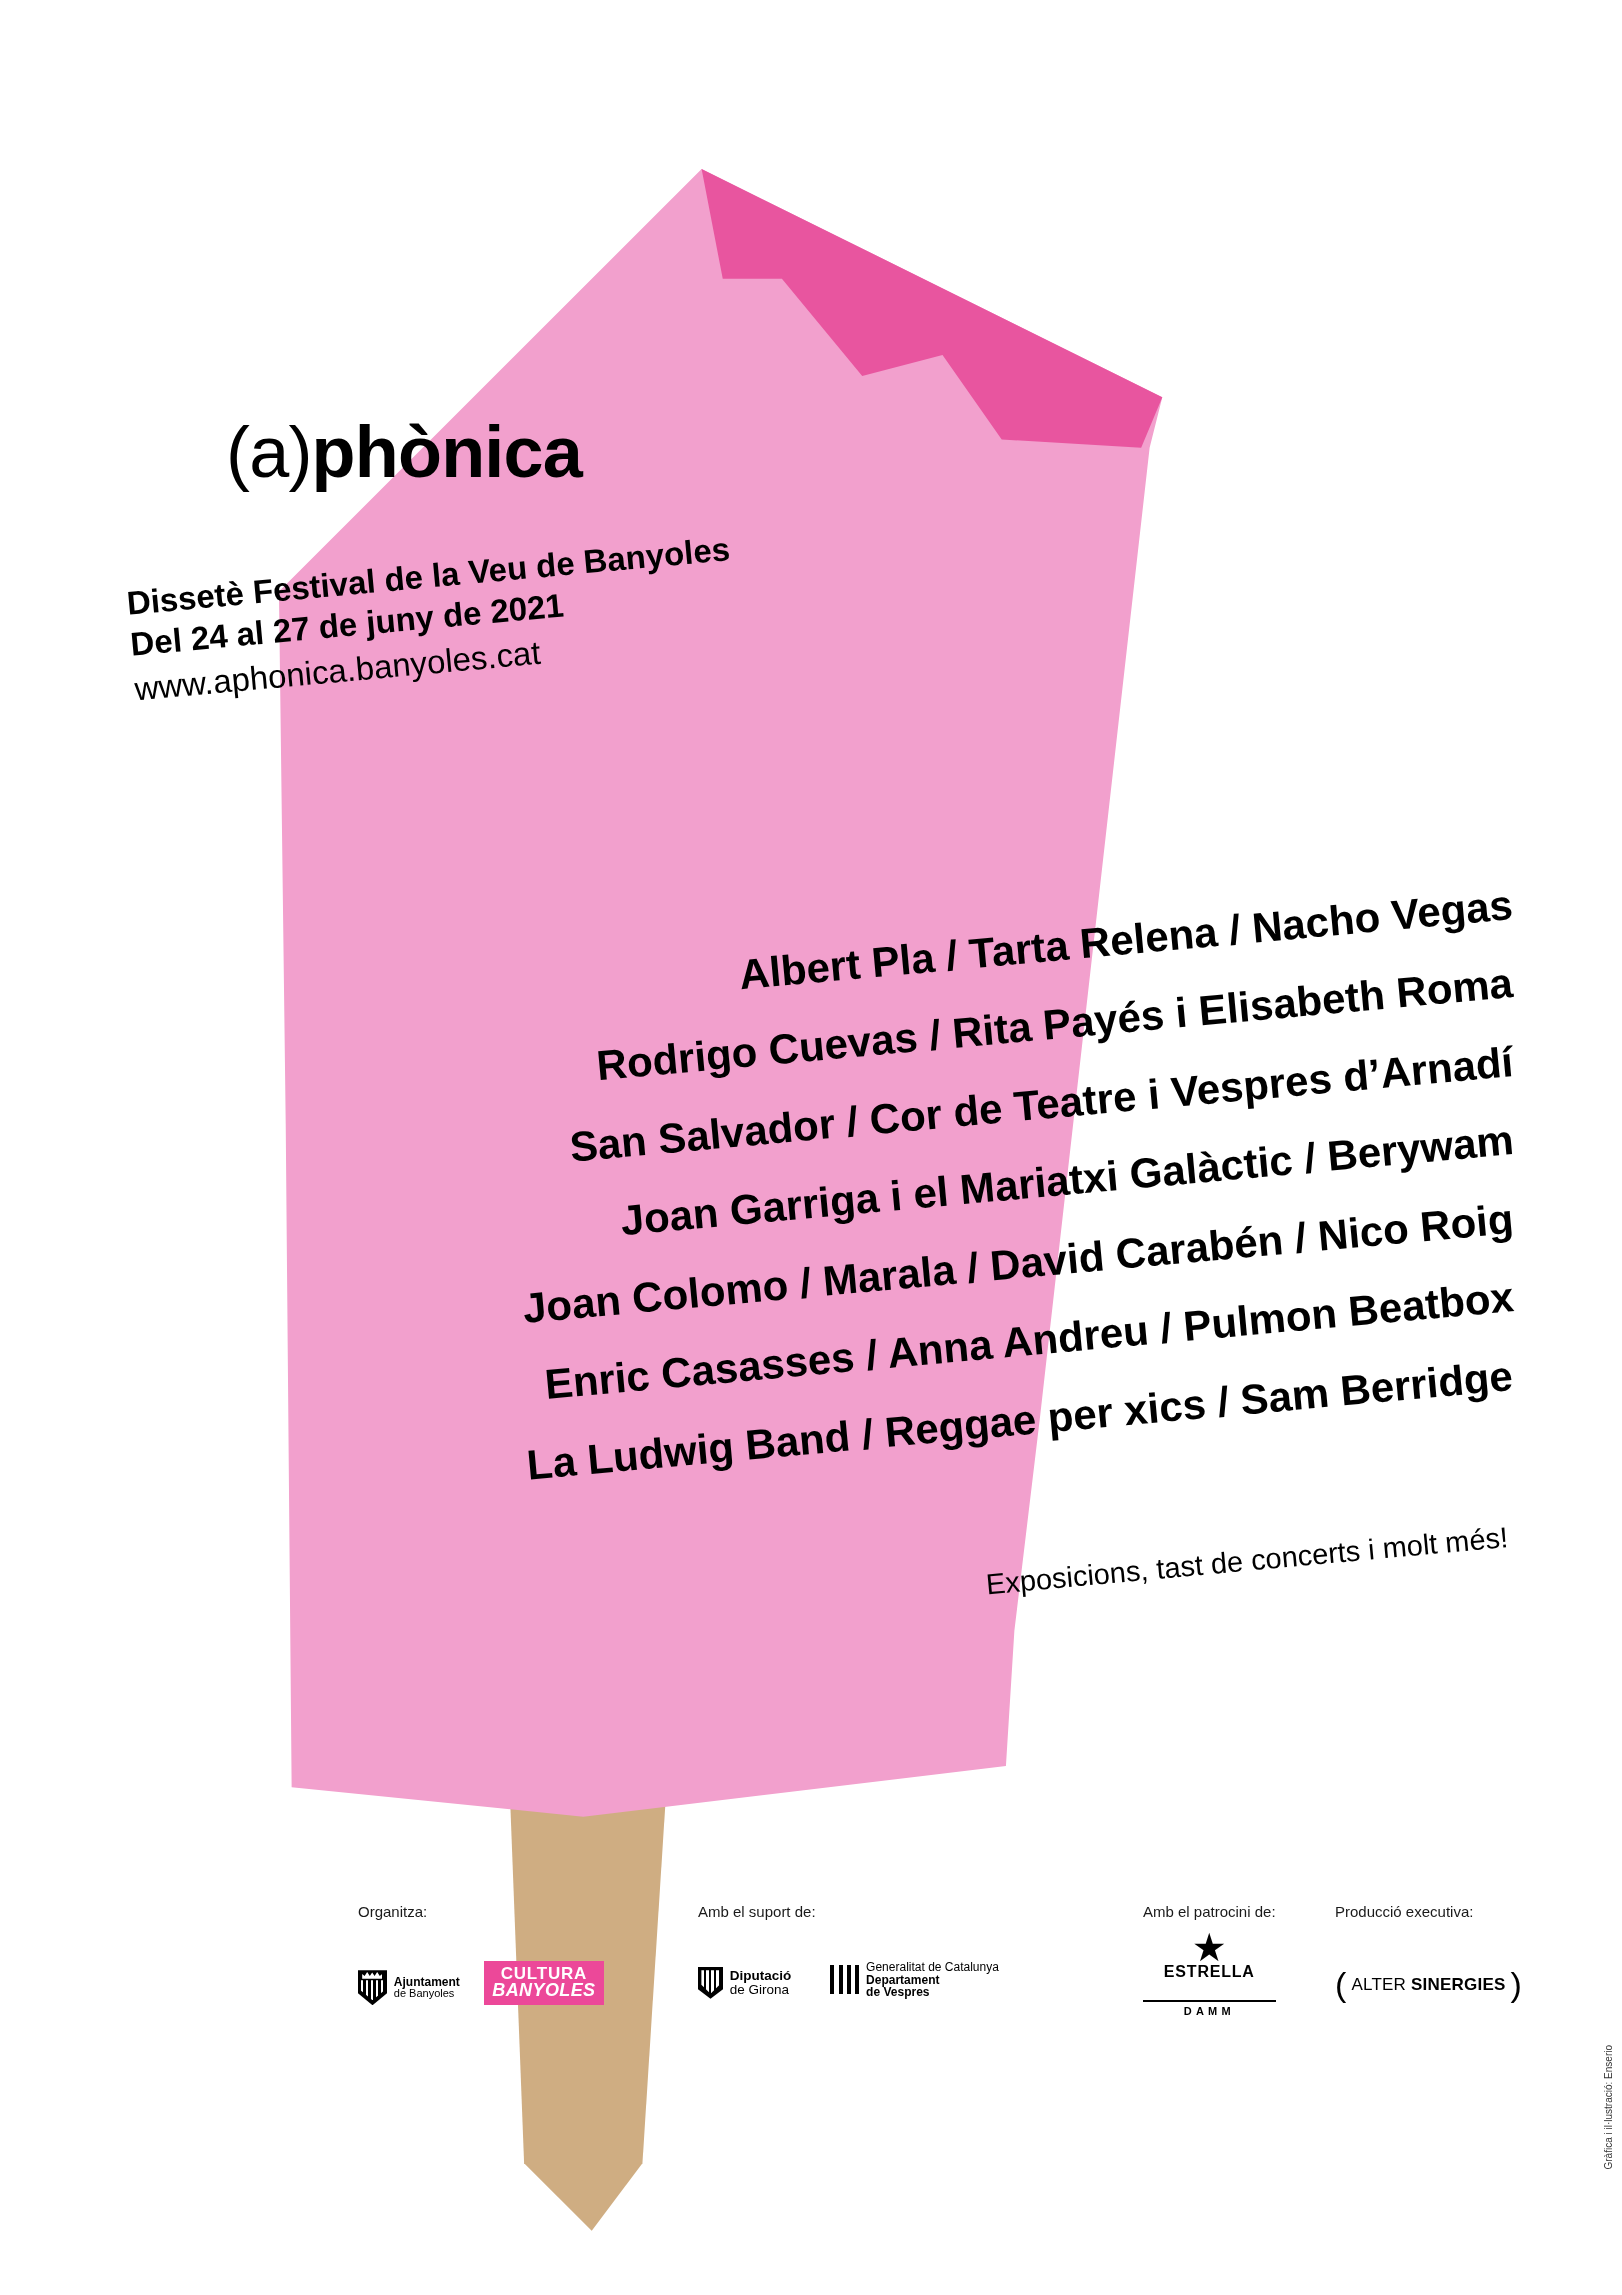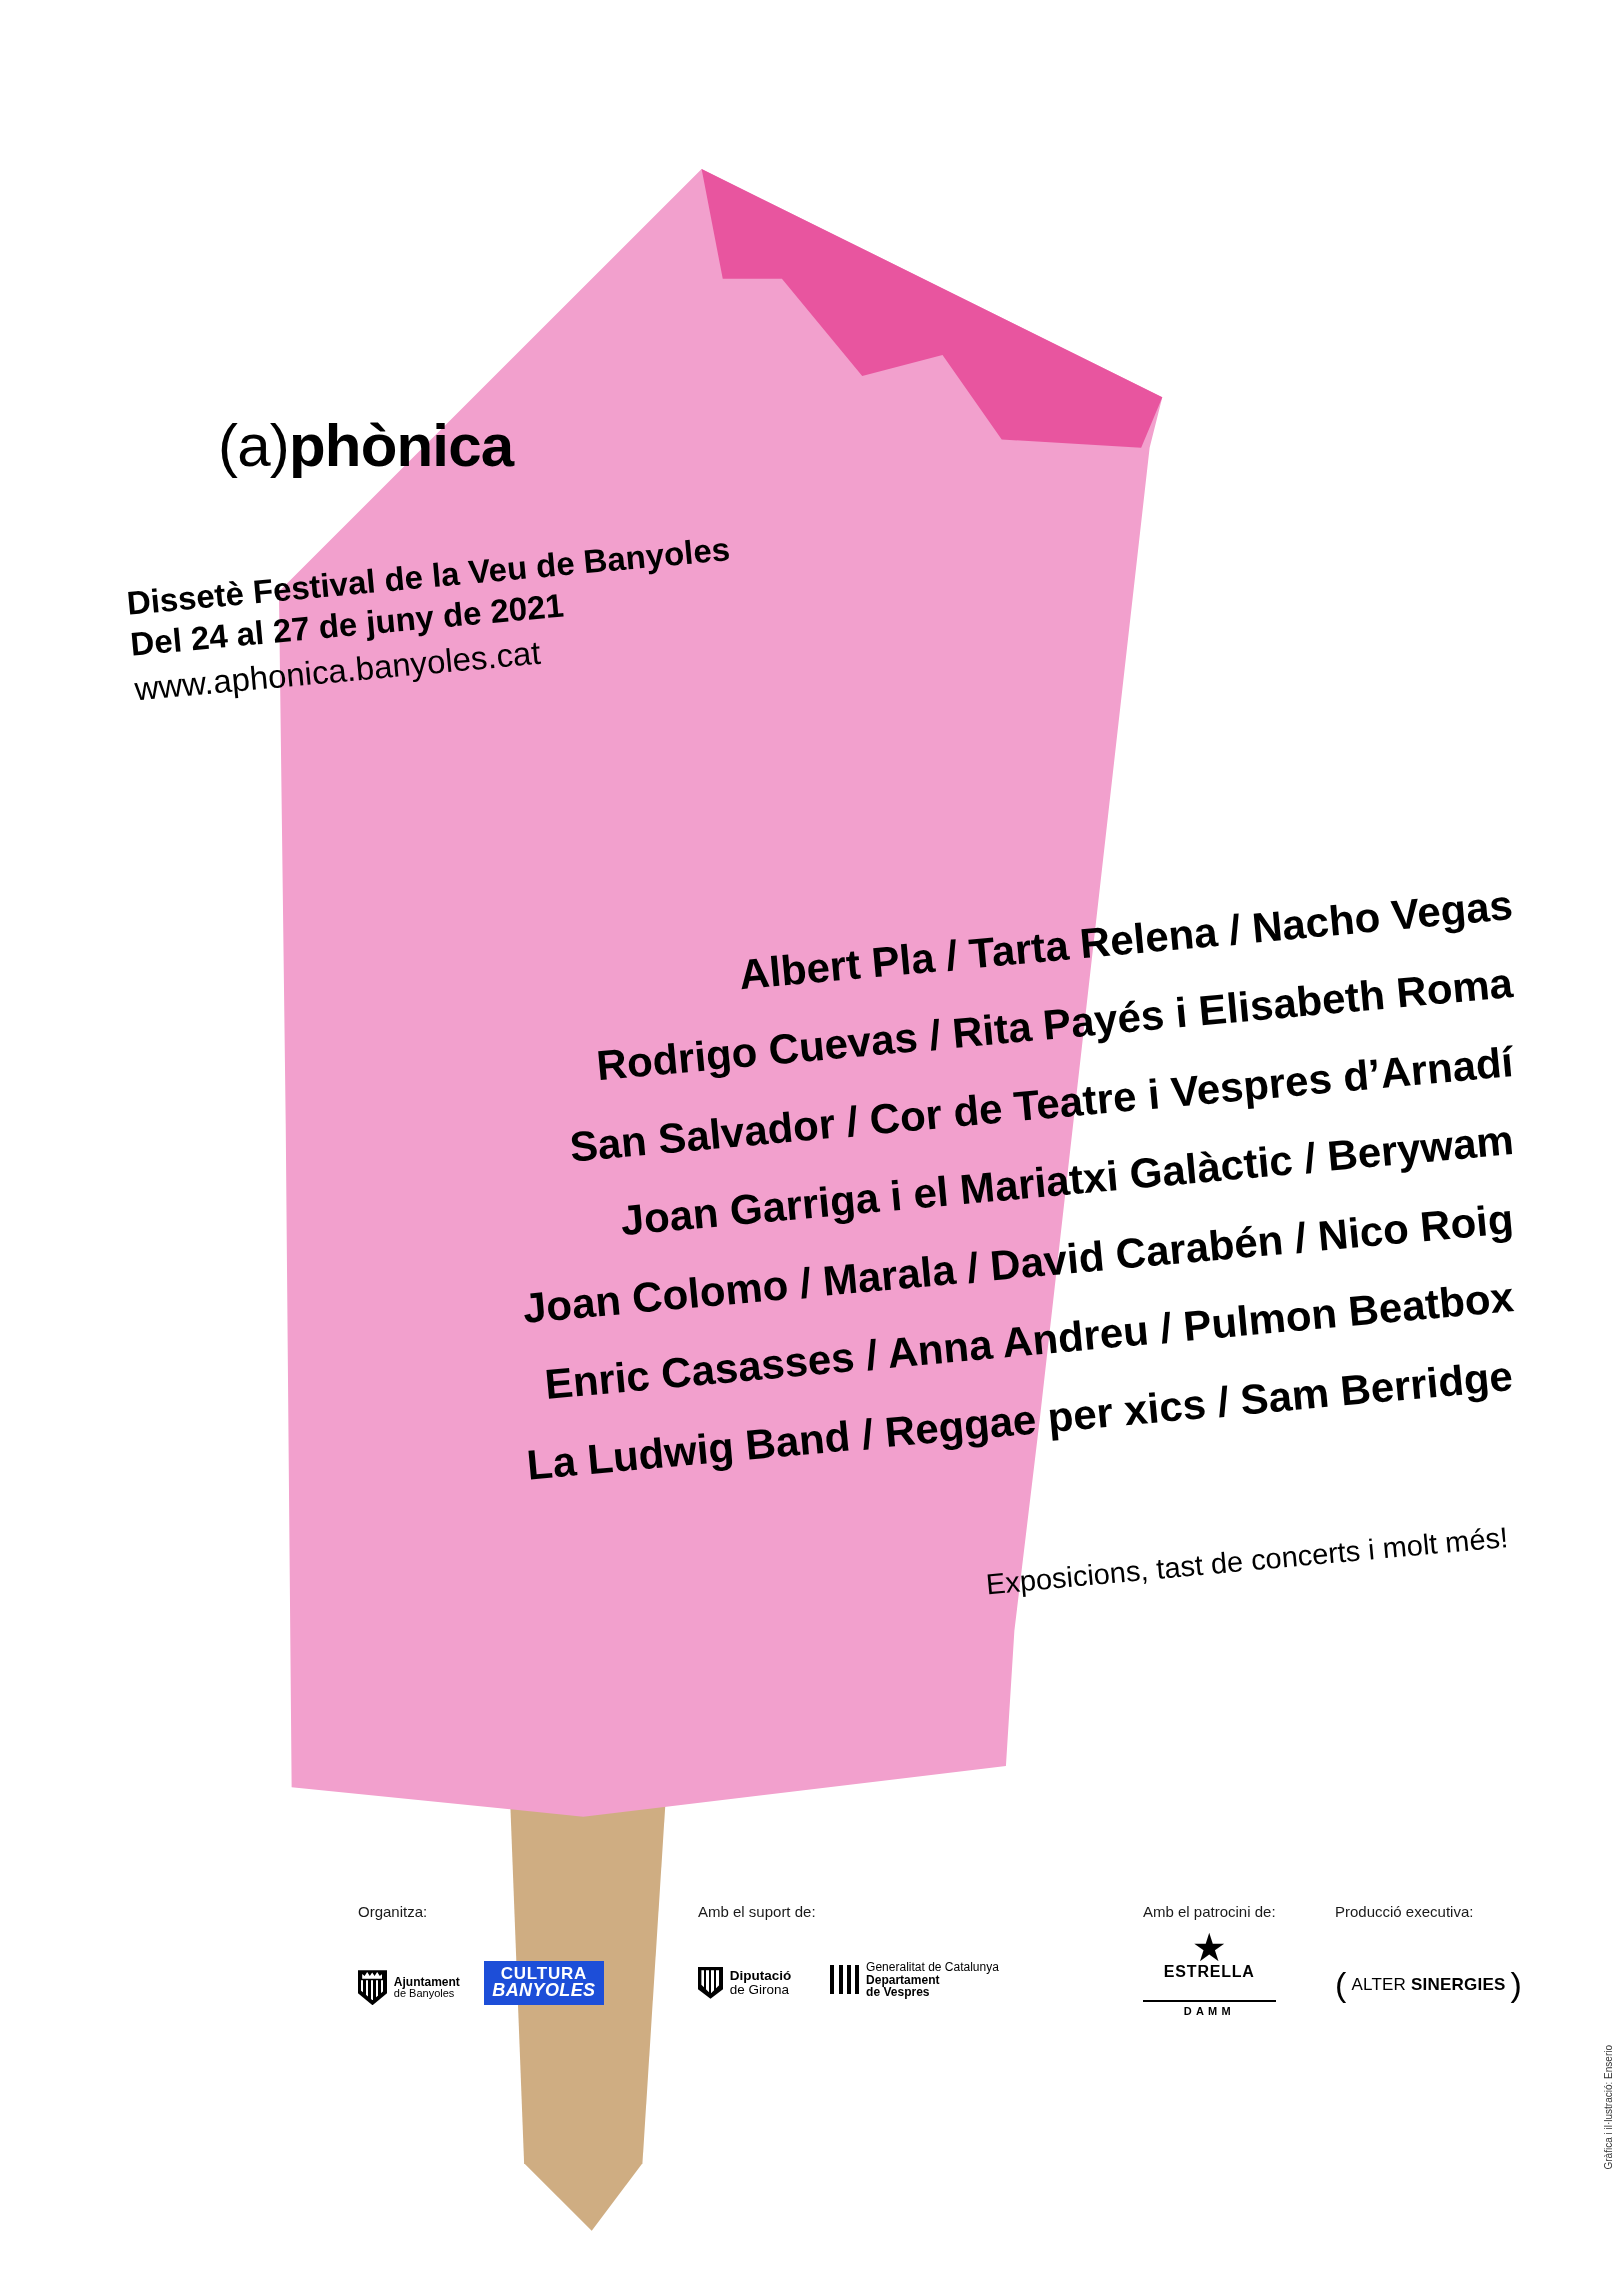--- a/index.html
+++ b/index.html
@@ -30,23 +30,23 @@
     position: absolute;
     left: 0; top: 0;
     width: 1623px;
     height: 2295px;
     pointer-events: none;
   }
 
   
   .title {
     position: absolute;
-    left: 218px;
+    left: 226px;
     top: 416px;
-    font-size: 60px;
+    font-size: 72px;
     font-weight: 700;
     letter-spacing: -0.8px;
     line-height: 1;
     white-space: nowrap;
   }
   .title .paren { font-weight: 400; }
 
   
   .subtitle-block {
     position: absolute;
@@ -136,21 +136,21 @@
   .shield .crown {
     position: absolute; left: 4.2px; top: 1.7px; width: 20px; height: 6.8px;
     background: #fff;
     -webkit-clip-path: polygon(0 100%, 0 30%, 12% 60%, 25% 0, 38% 60%, 50% 10%, 62% 60%, 75% 0, 88% 60%, 100% 30%, 100% 100%);
     clip-path: polygon(0 100%, 0 30%, 12% 60%, 25% 0, 38% 60%, 50% 10%, 62% 60%, 75% 0, 88% 60%, 100% 30%, 100% 100%);
   }
   .ajunt-text { font-size: 12px; font-weight: 700; }
   .ajunt-text .l2 { font-weight: 400; font-size: 11px; }
 
   .cultura-logo {
-    background: #1d4ed8; color: #fff;
+    background: #ec4899; color: #fff;
     padding: 5px 8.5px 6px 8.5px;
     font-weight: 700;
     font-size: 17px;
     line-height: 0.95;
     letter-spacing: 0.8px;
     text-align: center;
   }
   .cultura-logo .l2 { font-size: 18px; letter-spacing: 0.4px; font-style: italic; }
 
   .dip-mark {

